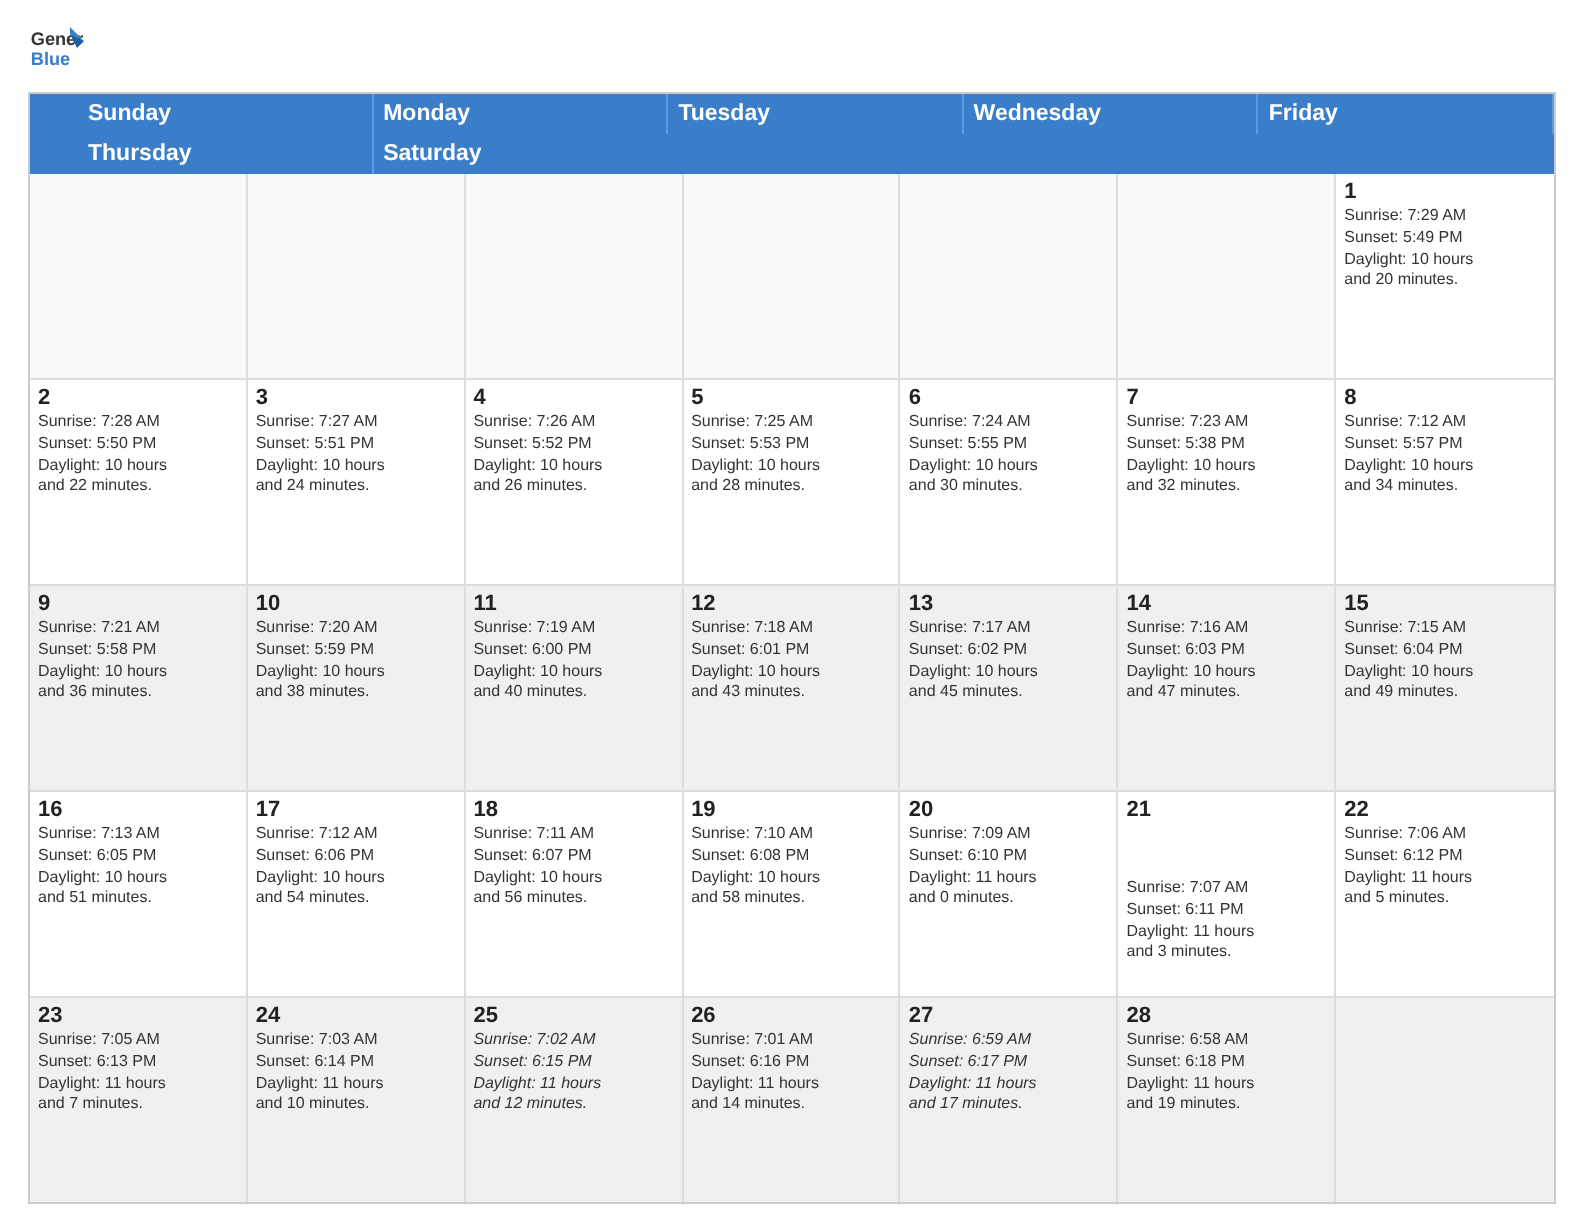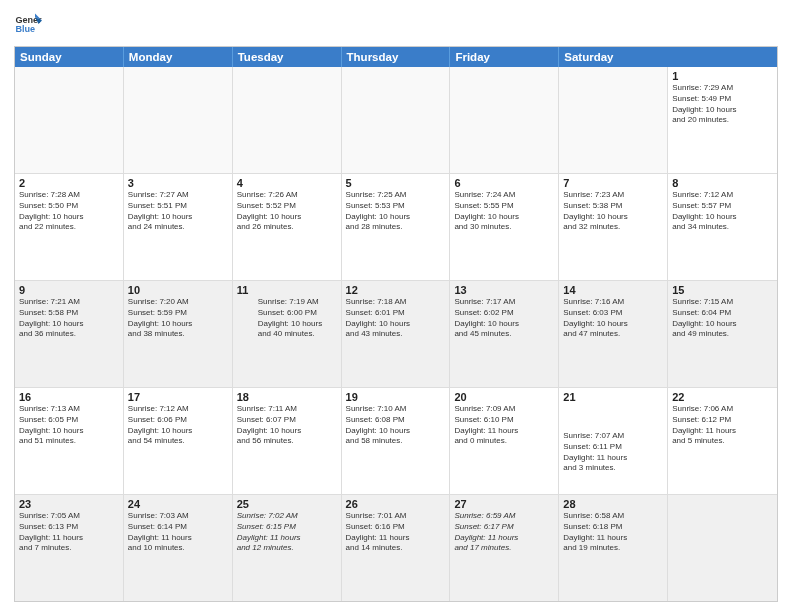--- a/index.html
+++ b/index.html
@@ -47,22 +47,23 @@
       color: #555;
     }
     .calendar {
       flex: 1;
       display: flex;
       flex-direction: column;
       border: 1px solid #ccc;
     }
     .cal-header {
       display: grid;
-      grid-template-columns: repeat(7, 1fr);
+      grid-template-columns: repeat(5, 1fr);
       background: #3a7dc9;
+      padding-left: 24px;
     }
     .cal-header-cell {
       color: #fff;
       font-size: 11.5px;
       font-weight: bold;
       padding: 4px 5px;
       text-align: left;
       border-right: 1px solid #5a9dde;
     }
     .cal-header-cell:last-child { border-right: none; }
@@ -120,22 +121,23 @@
       <div class="month-title"></div>
       <div class="location"></div>
     </div>
   </div>
 
   <div class="calendar">
     <div class="cal-header" id="cal-header">
         <div class="cal-header-cell">Sunday</div>
         <div class="cal-header-cell">Monday</div>
         <div class="cal-header-cell">Tuesday</div>
+        <div class="cal-header-cell">Wednesday</div>
+        <div class="cal-header-cell">Friday</div>
         <div class="cal-header-cell">Thursday</div>
-        <div class="cal-header-cell">Friday</div>
         <div class="cal-header-cell">Saturday</div>
       </div>
     <div class="cal-body" id="cal-body">
         <div class="cal-row">
           <div class="cal-cell empty"></div>
           <div class="cal-cell empty"></div>
           <div class="cal-cell empty"></div>
           <div class="cal-cell empty"></div>
           <div class="cal-cell empty"></div>
           <div class="cal-cell empty"></div>
@@ -208,21 +210,21 @@
           </div>
           <div class="cal-cell shaded">
             <span class="day-number">10</span>
             <div class="day-info" style="white-space: pre-line;">Sunrise: 7:20 AM
 Sunset: 5:59 PM
 Daylight: 10 hours
 and 38 minutes.</div>
           </div>
           <div class="cal-cell shaded">
             <span class="day-number">11</span>
-            <div class="day-info" style="white-space: pre-line; margin-left: 21px;">Sunrise: 7:19 AM
+            <div class="day-info" style="white-space: pre-line;">Sunrise: 7:19 AM
 Sunset: 6:00 PM
 Daylight: 10 hours
 and 40 minutes.</div>
           </div>
           <div class="cal-cell shaded">
             <span class="day-number">12</span>
             <div class="day-info" style="white-space: pre-line;">Sunrise: 7:18 AM
 Sunset: 6:01 PM
 Daylight: 10 hours
 and 43 minutes.</div>

